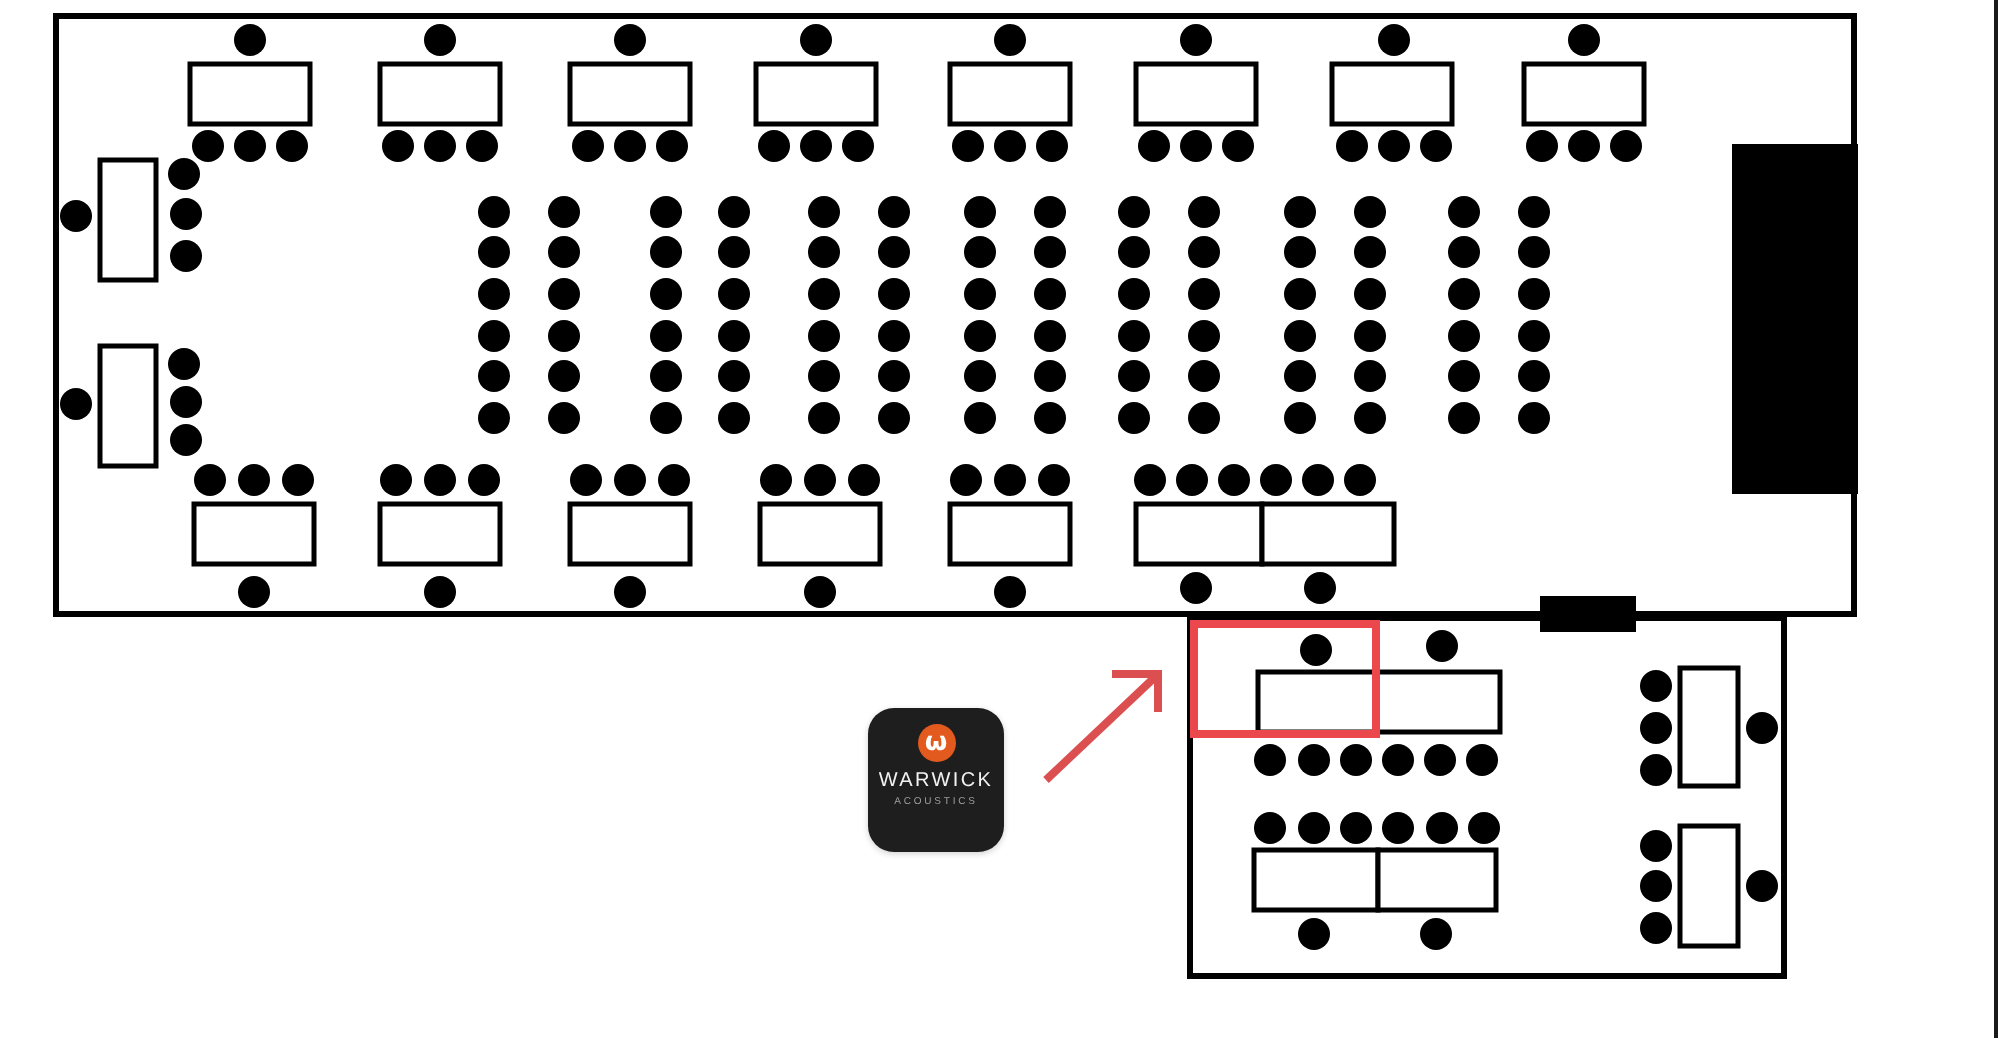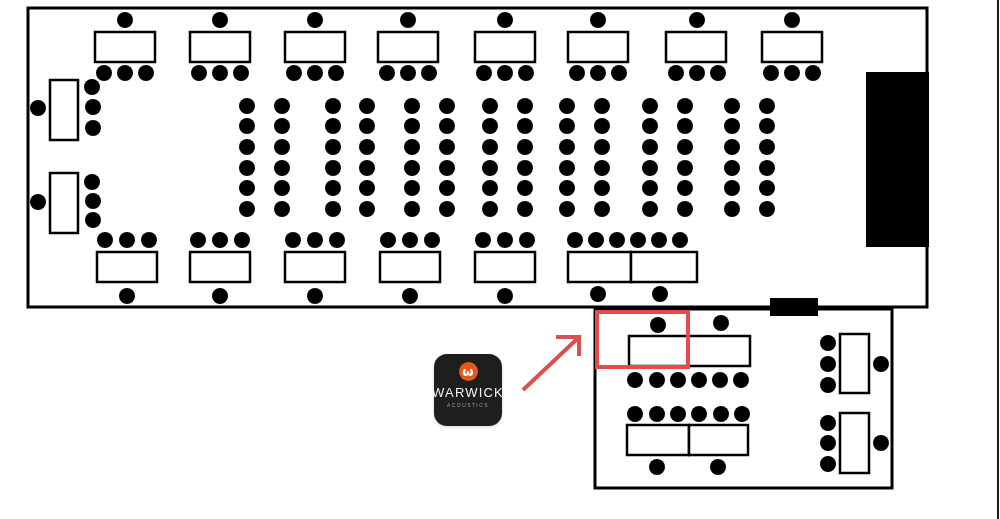--- a/index.html
+++ b/index.html
@@ -25,21 +25,21 @@
     width:19px;height:19px;border-radius:50%;
     background:#e25a1e;
     color:#ffffff;
     display:flex;align-items:center;justify-content:center;
     font-family:"DejaVu Sans", sans-serif;
     font-weight:700;font-size:13px;line-height:13px;
   }
   .logo-brand{
     margin-top:4px;
     color:#f2f2f2;
-    font-size:13px;
+    font-size:10px;
     letter-spacing:1.2px;
     white-space:nowrap;
   }
   .logo-sub{
     margin-top:2px;
     color:#9e9e9e;
     font-size:5px;
     letter-spacing:1.4px;
     white-space:nowrap;
   }

